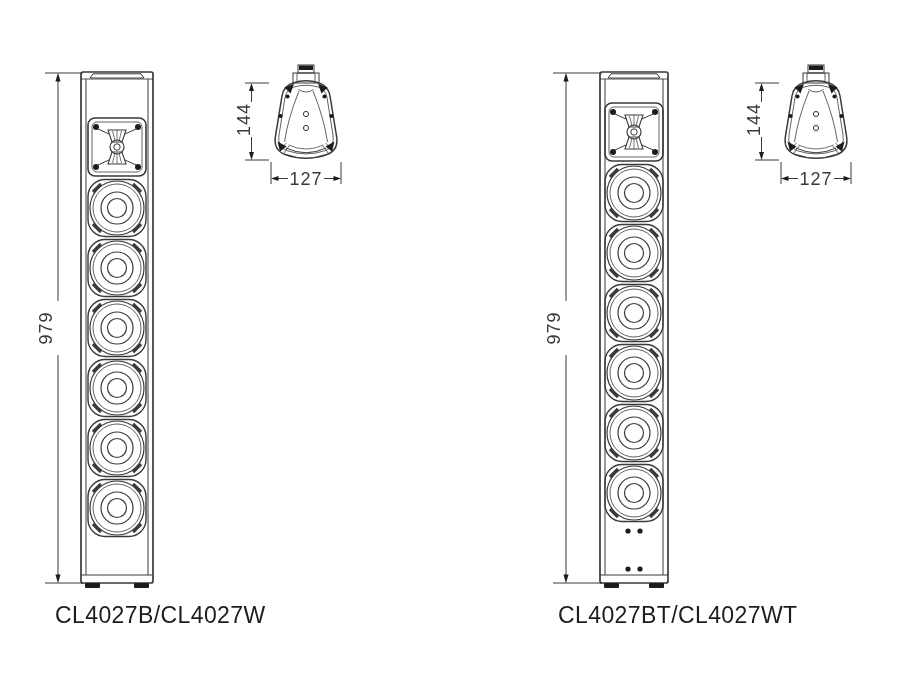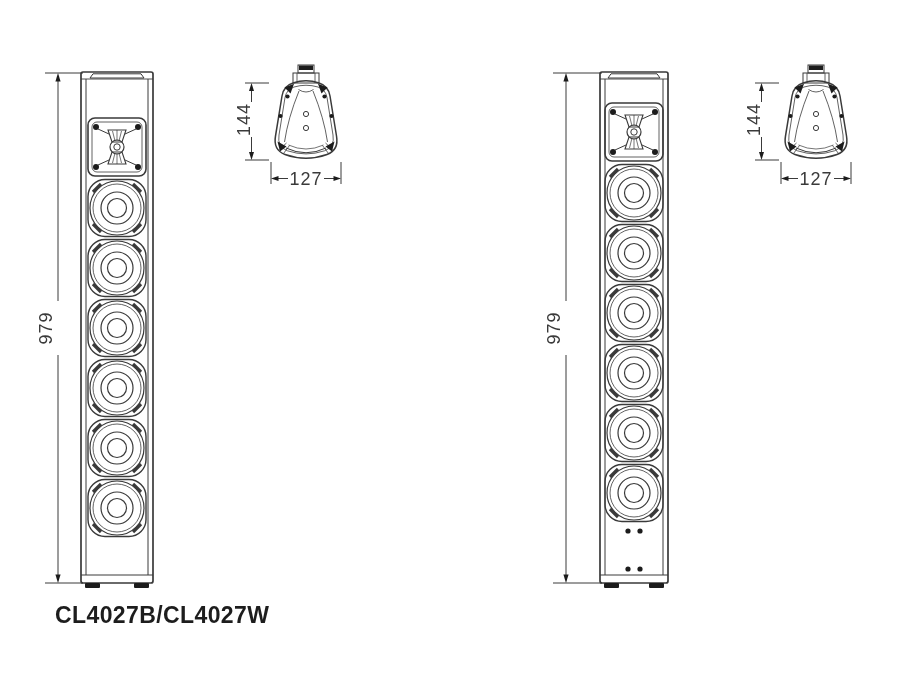--- a/index.html
+++ b/index.html
@@ -2,21 +2,21 @@
 <html><head>
 <meta charset="utf-8">
 <style>
   html,body{margin:0;padding:0;background:#ffffff;}
   #stage{position:relative;width:900px;height:684px;background:#ffffff;overflow:hidden;
          font-family:"Liberation Sans", sans-serif;}
   .fig-svg{position:absolute;}
   .ln{stroke:#3a3a3a;fill:none;}
   .fl{fill:#1c1c1c;stroke:none;}
   .dimtxt{font-family:"Liberation Sans", sans-serif;font-size:18px;fill:#3a3a3a;letter-spacing:1px;}
-  .caption{position:absolute;font-size:23px;color:#1d1d1d;letter-spacing:0.4px;white-space:nowrap;font-weight:bold;}
+  .caption{position:absolute;font-size:23px;color:#1d1d1d;letter-spacing:0.4px;white-space:nowrap;}
 </style>
 </head>
 <body>
 
 <div id="stage">
 
   <svg width="0" height="0" style="position:absolute" aria-hidden="true">
     <defs>
 
       <g id="woofer">
@@ -163,14 +163,15 @@
     </g>
     <g>
       <path class="ln" d="M36,104 V126 M106,104 V126" stroke-width="1"></path>
       <path class="ln" d="M43,120.5 H53 M89,120.5 H99" stroke-width="1"></path>
       <path class="fl" d="M36,120.5 L43.5,118 L43.5,123 Z"></path>
       <path class="fl" d="M106,120.5 L98.5,118 L98.5,123 Z"></path>
       <text class="dimtxt" x="71" y="127" text-anchor="middle">127</text>
     </g>
   </svg>
 
+  <div class="caption" style="left:558px;top:602px">CL4027BT/CL4027WT</div>
 
 </div>
 
 </body></html>

